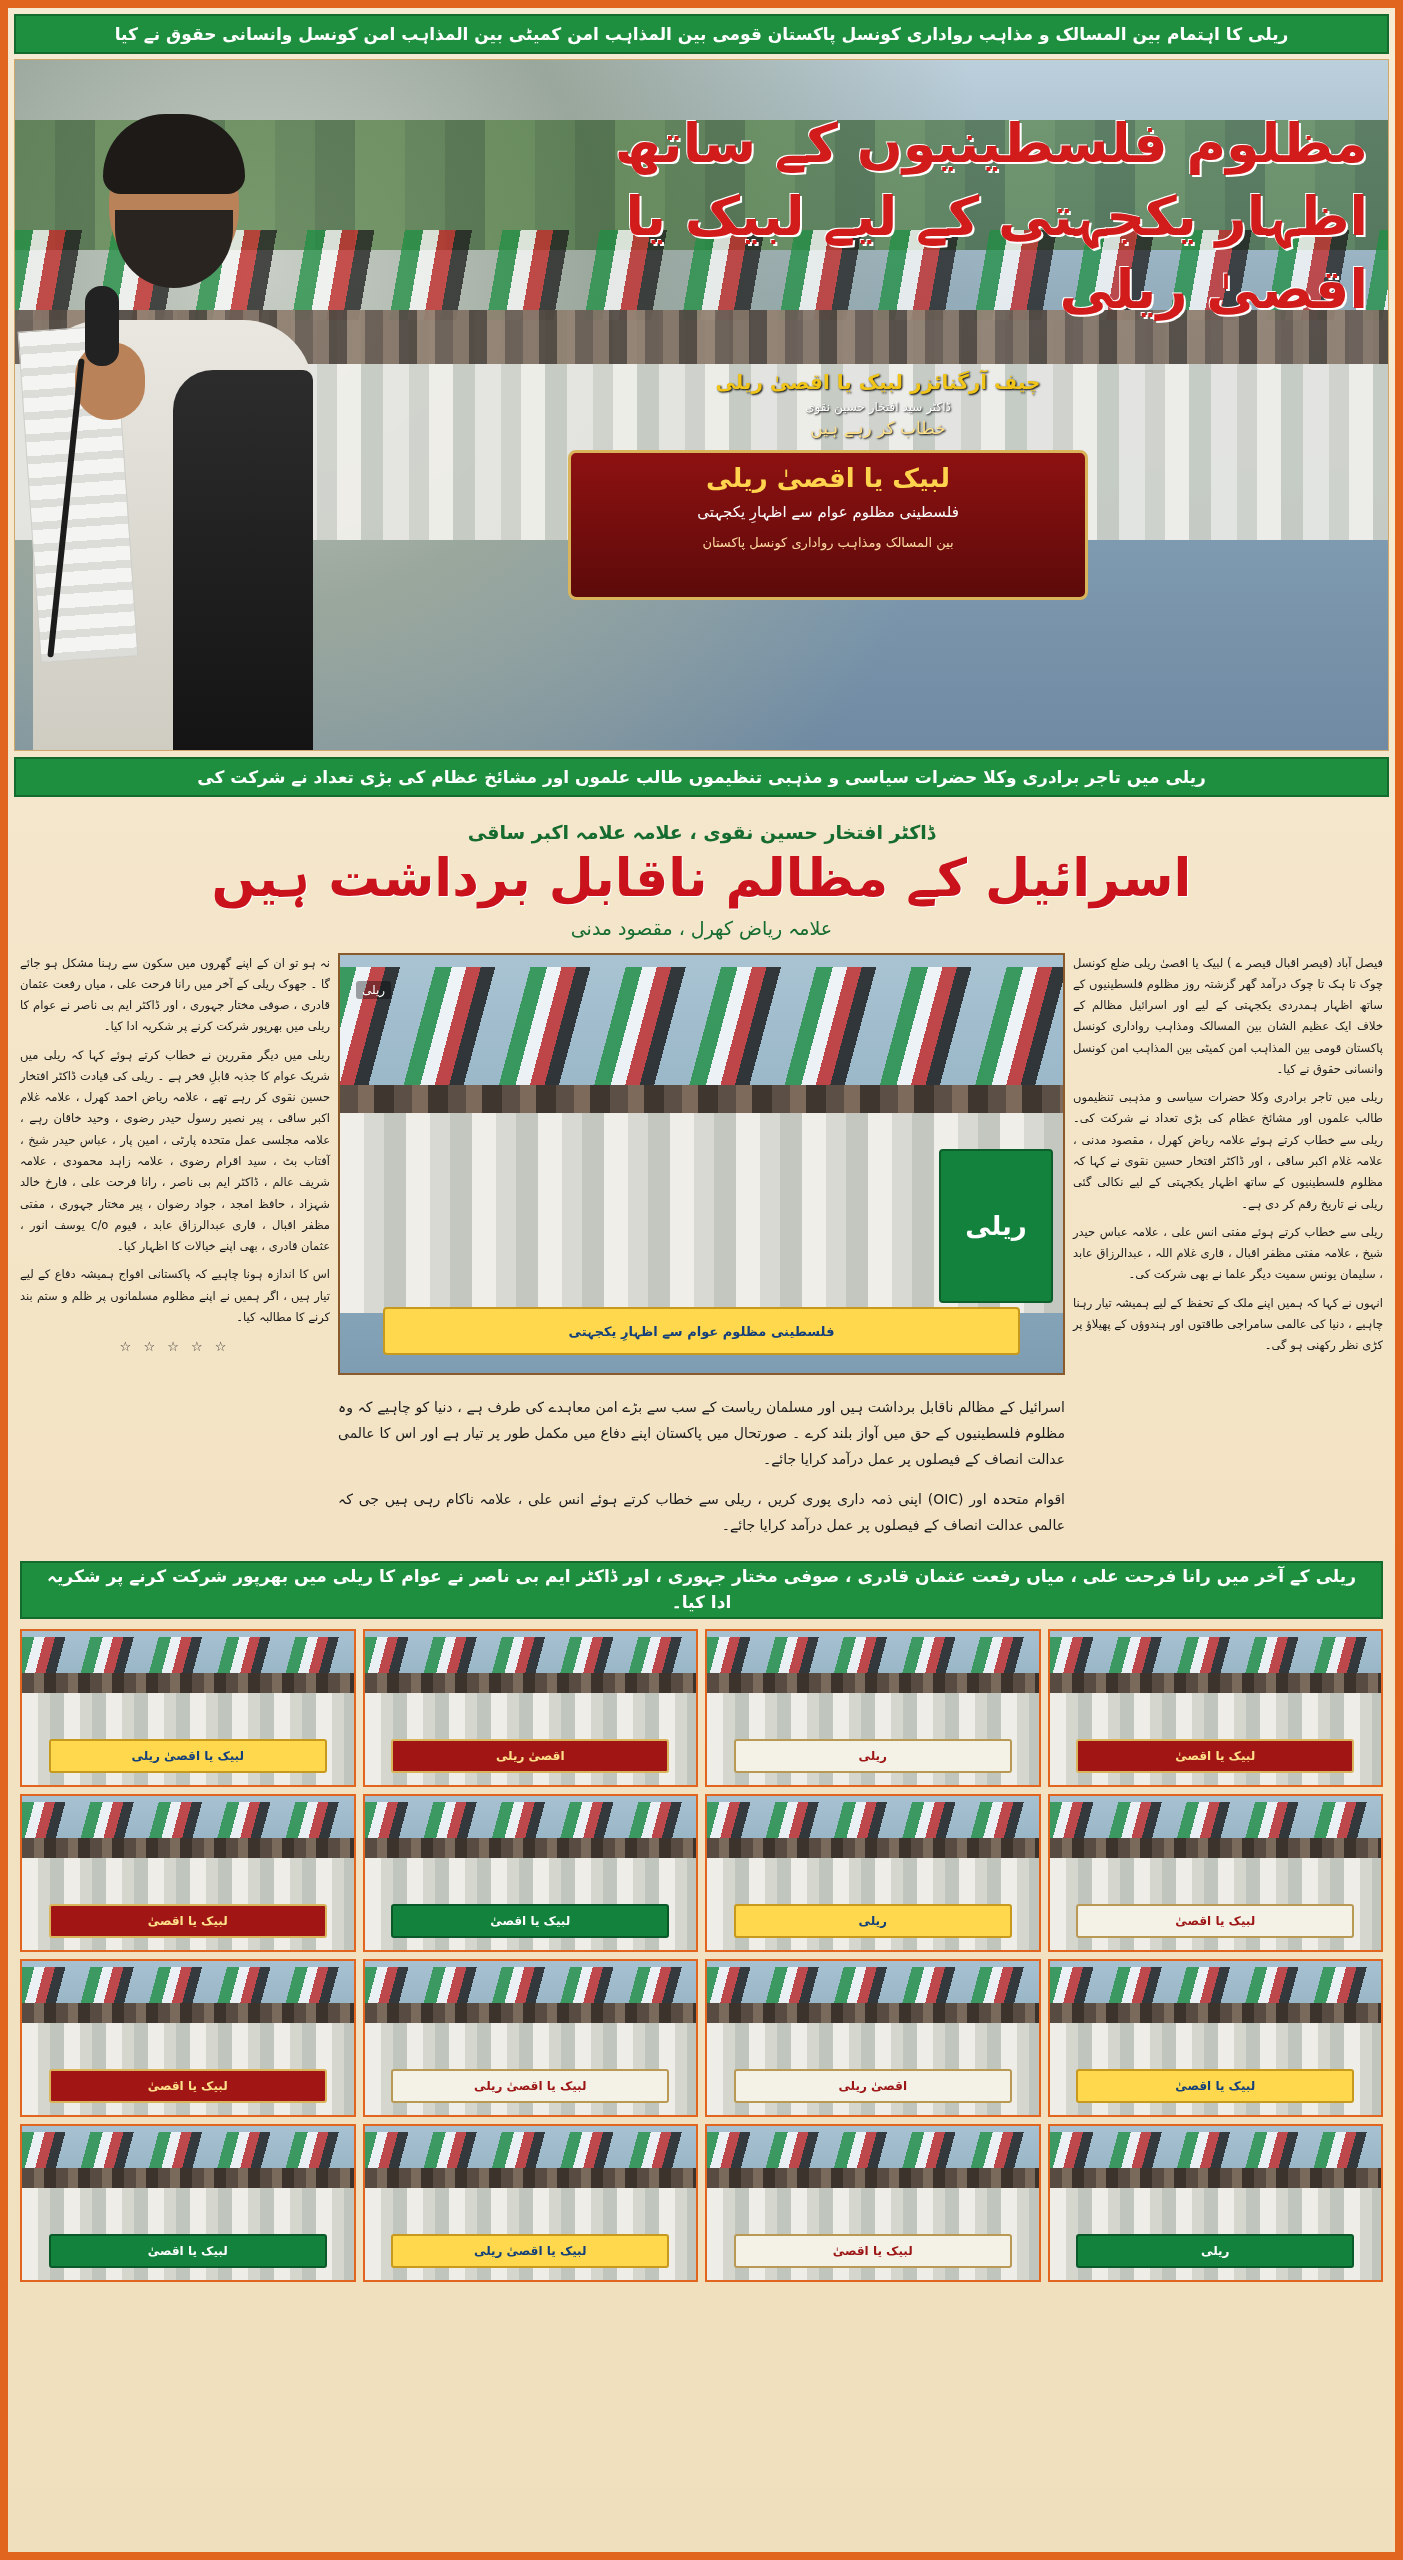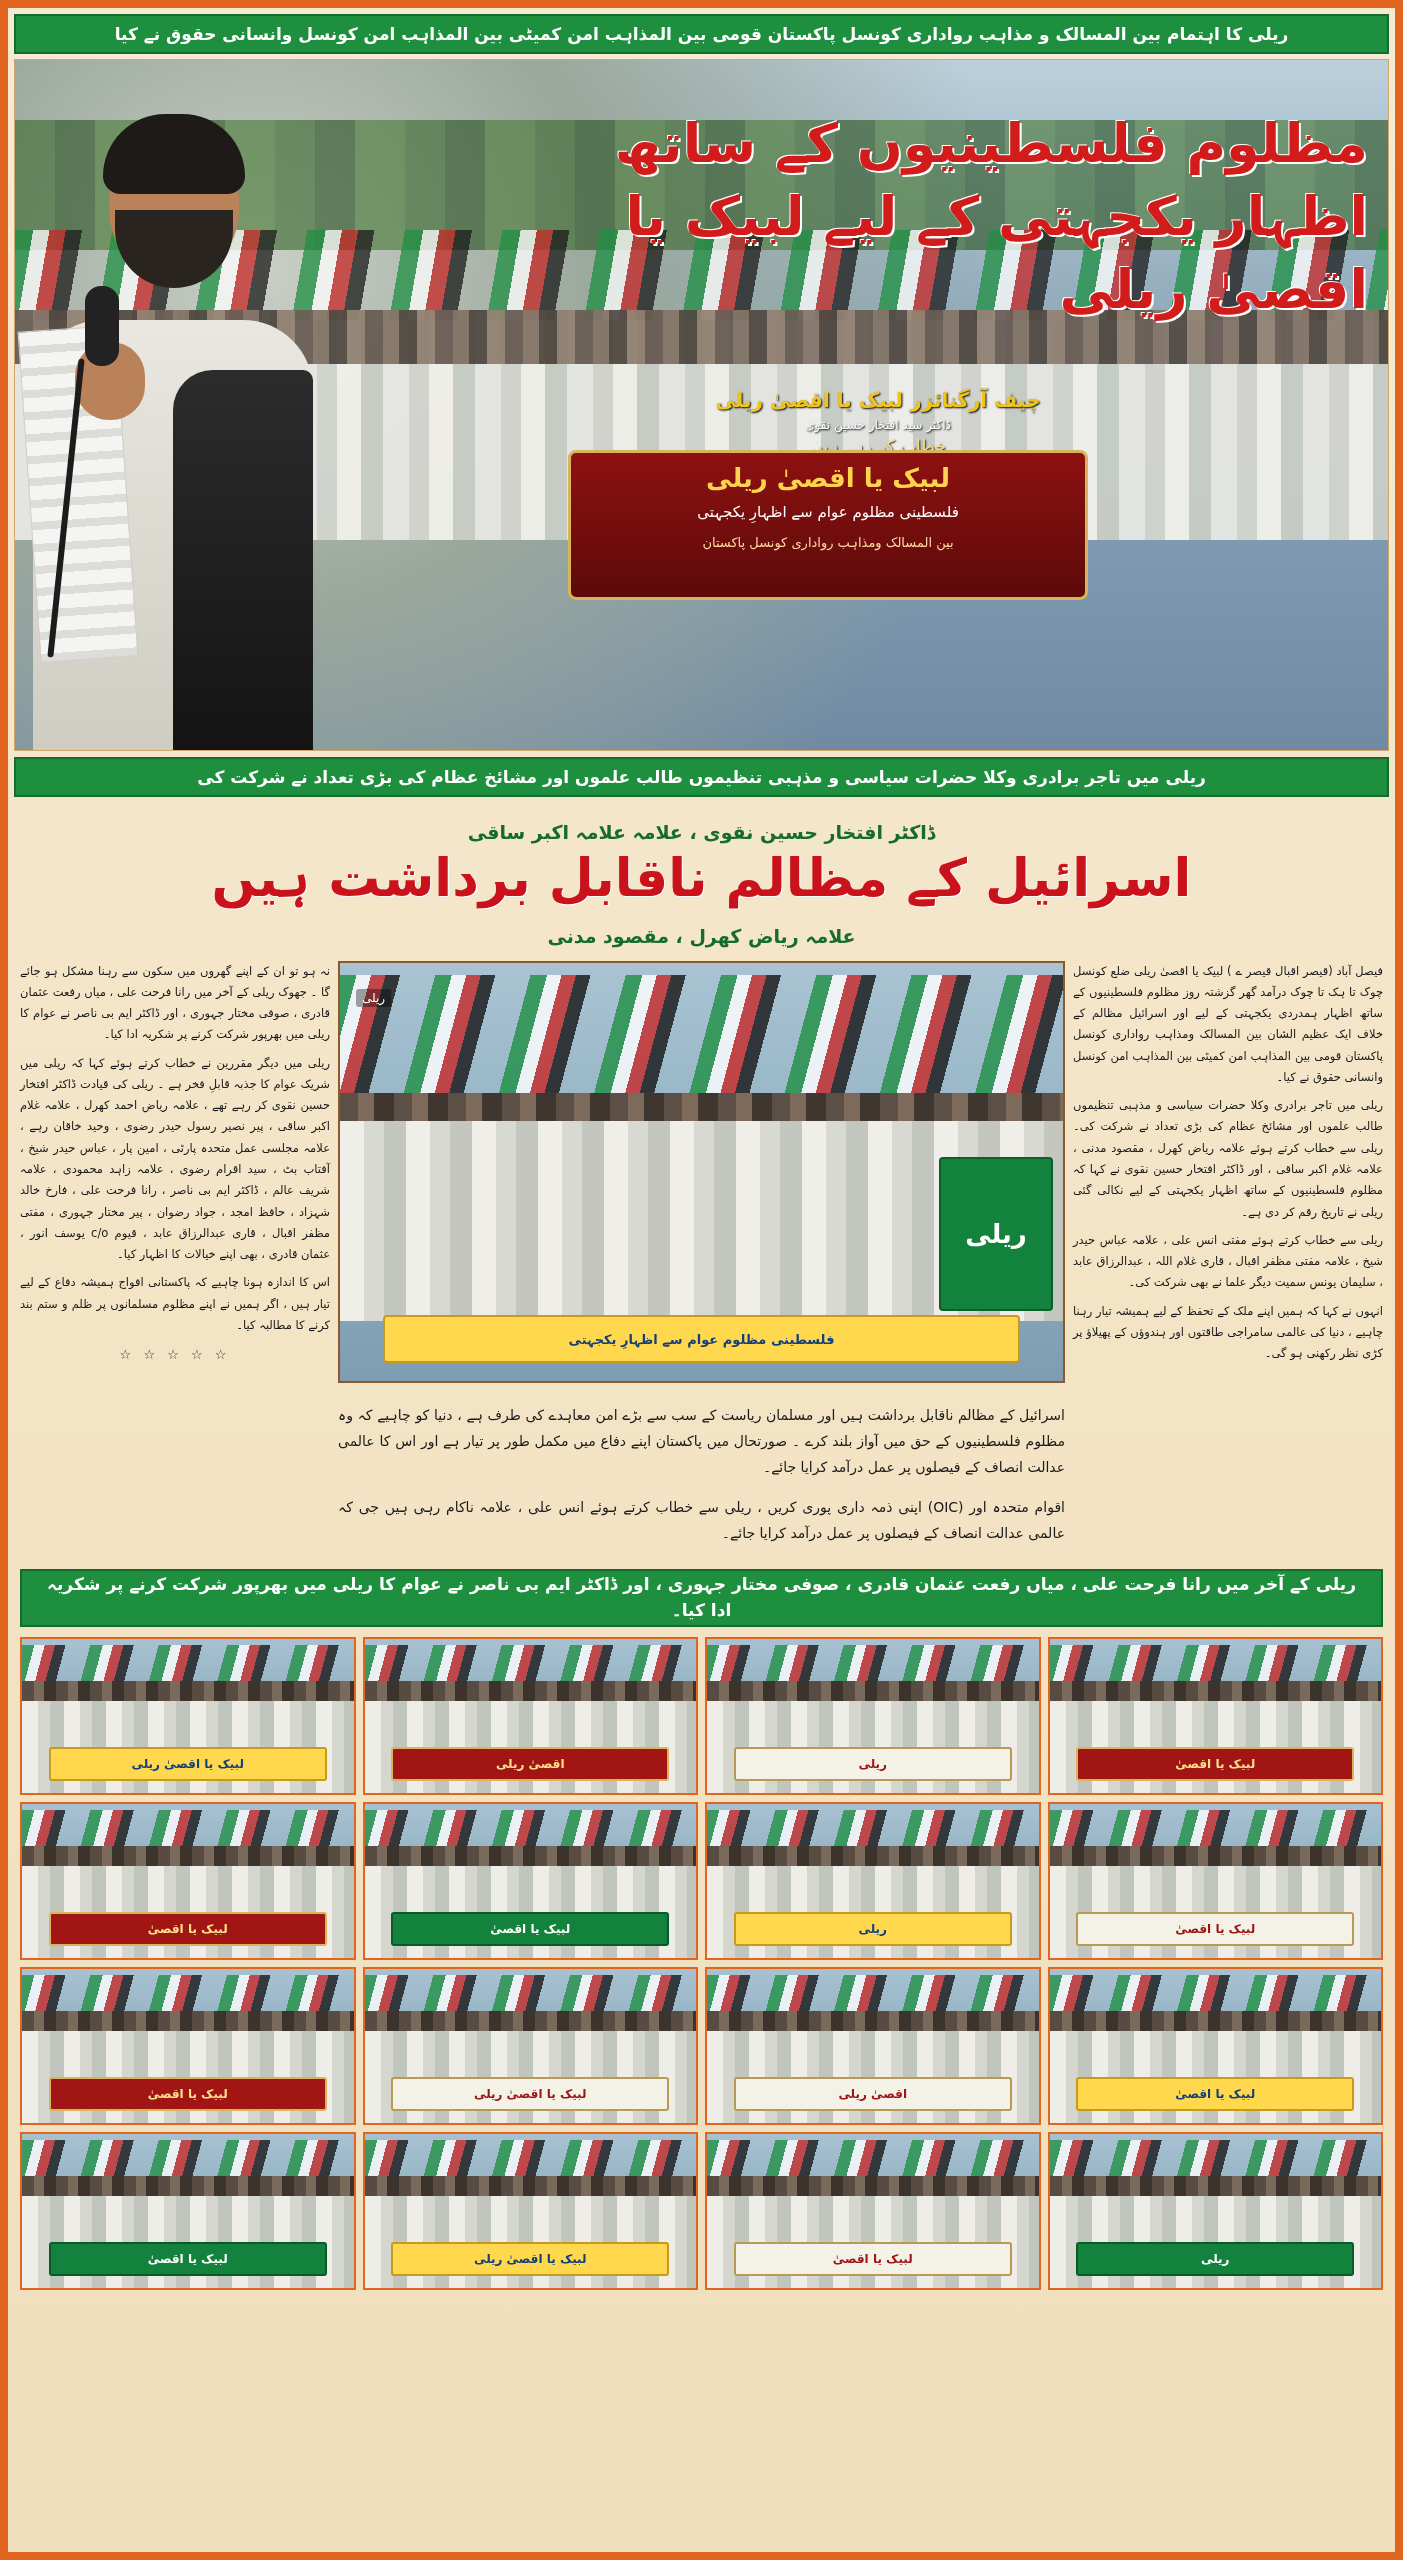--- a/index.html
+++ b/index.html
@@ -130,21 +130,21 @@
     position:absolute;right:300px;bottom:150px;width:520px;height:150px;
     background:linear-gradient(180deg,#8e1111,#5d0a0a);
     border:3px solid #d9b45a;border-radius:8px;
     color:#ffe9a8;text-align:center;padding:10px 8px;box-sizing:border-box;
     direction:rtl;
   }
   .banner-plate .l1{font-size:26px;font-weight:bold;color:#ffd34d;}
   .banner-plate .l2{font-size:15px;margin-top:10px;color:#ffffff;}
   .banner-plate .l3{font-size:13px;margin-top:14px;color:#ffd9a0;}
   .chief-org{
-    position:absolute;right:330px;bottom:294px;width:360px;text-align:center;
+    position:absolute;right:330px;bottom:312px;width:360px;text-align:center;
     direction:rtl;
   }
   .chief-org .t1{color:#f0c419;font-size:20px;font-weight:bold;text-shadow:1px 1px 2px #000;}
   .chief-org .t2{color:#ffffff;font-size:12px;font-weight:normal;margin-top:6px;text-shadow:1px 1px 2px #000;}
   .chief-org .t3{color:#ffe08a;font-size:17px;margin-top:4px;text-shadow:1px 1px 2px #000;}
   
   .green-strip{
     margin-top:6px;height:40px;background:#1d8f3e;border:2px solid #136c2d;
     color:#fff;display:flex;align-items:center;justify-content:center;
     font-size:17px;font-weight:bold;text-align:center;padding:0 10px;box-sizing:border-box;
@@ -154,21 +154,21 @@
     margin-top:8px;padding:10px 14px 4px;text-align:center;direction:rtl;
   }
   .red-block .main{
     color:#c9121c;font-size:52px;font-weight:bold;line-height:1.3;
     text-shadow:1px 1px 0 #fff;
   }
   .red-block .sub-top{
     color:#166b2e;font-size:19px;font-weight:bold;margin:6px 0 2px;
   }
   .red-block .sub-bottom{
-    color:#166b2e;font-size:19px;font-weight:bold;margin-top:12px;
+    color:#166b2e;font-size:19px;font-weight:normal;margin-top:4px;
   }
   
   .article{
     display:flex;gap:8px;margin-top:10px;height:600px;padding:0 6px;
     box-sizing:border-box;
   }
   .col{
     width:310px;font-size:11.5px;line-height:1.85;color:#1a1a1a;
     text-align:justify;direction:rtl;
   }

